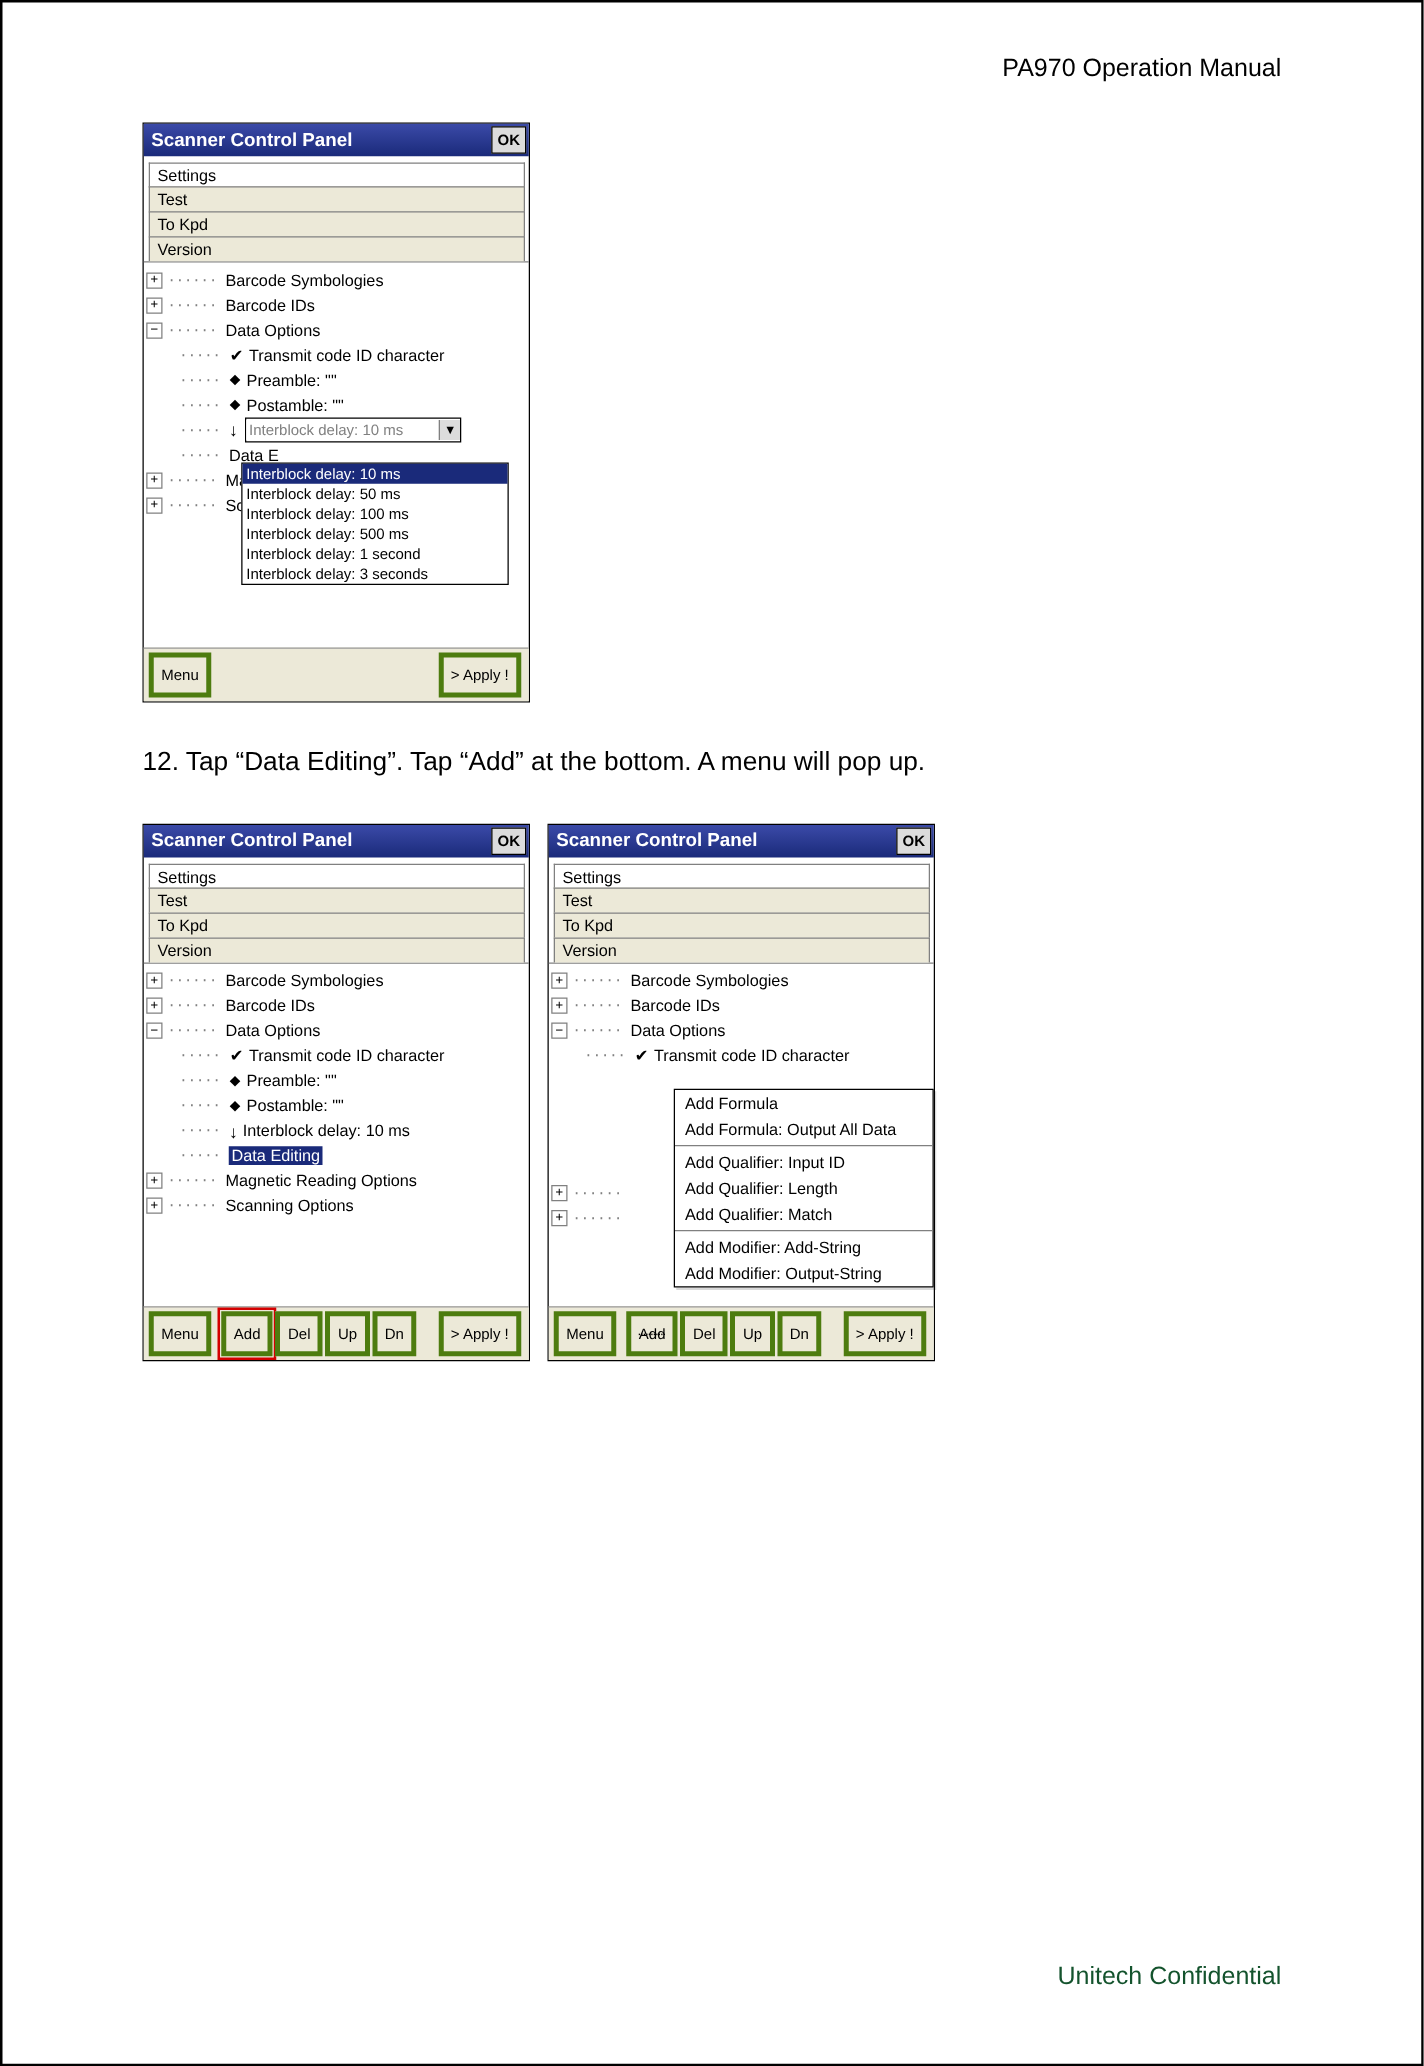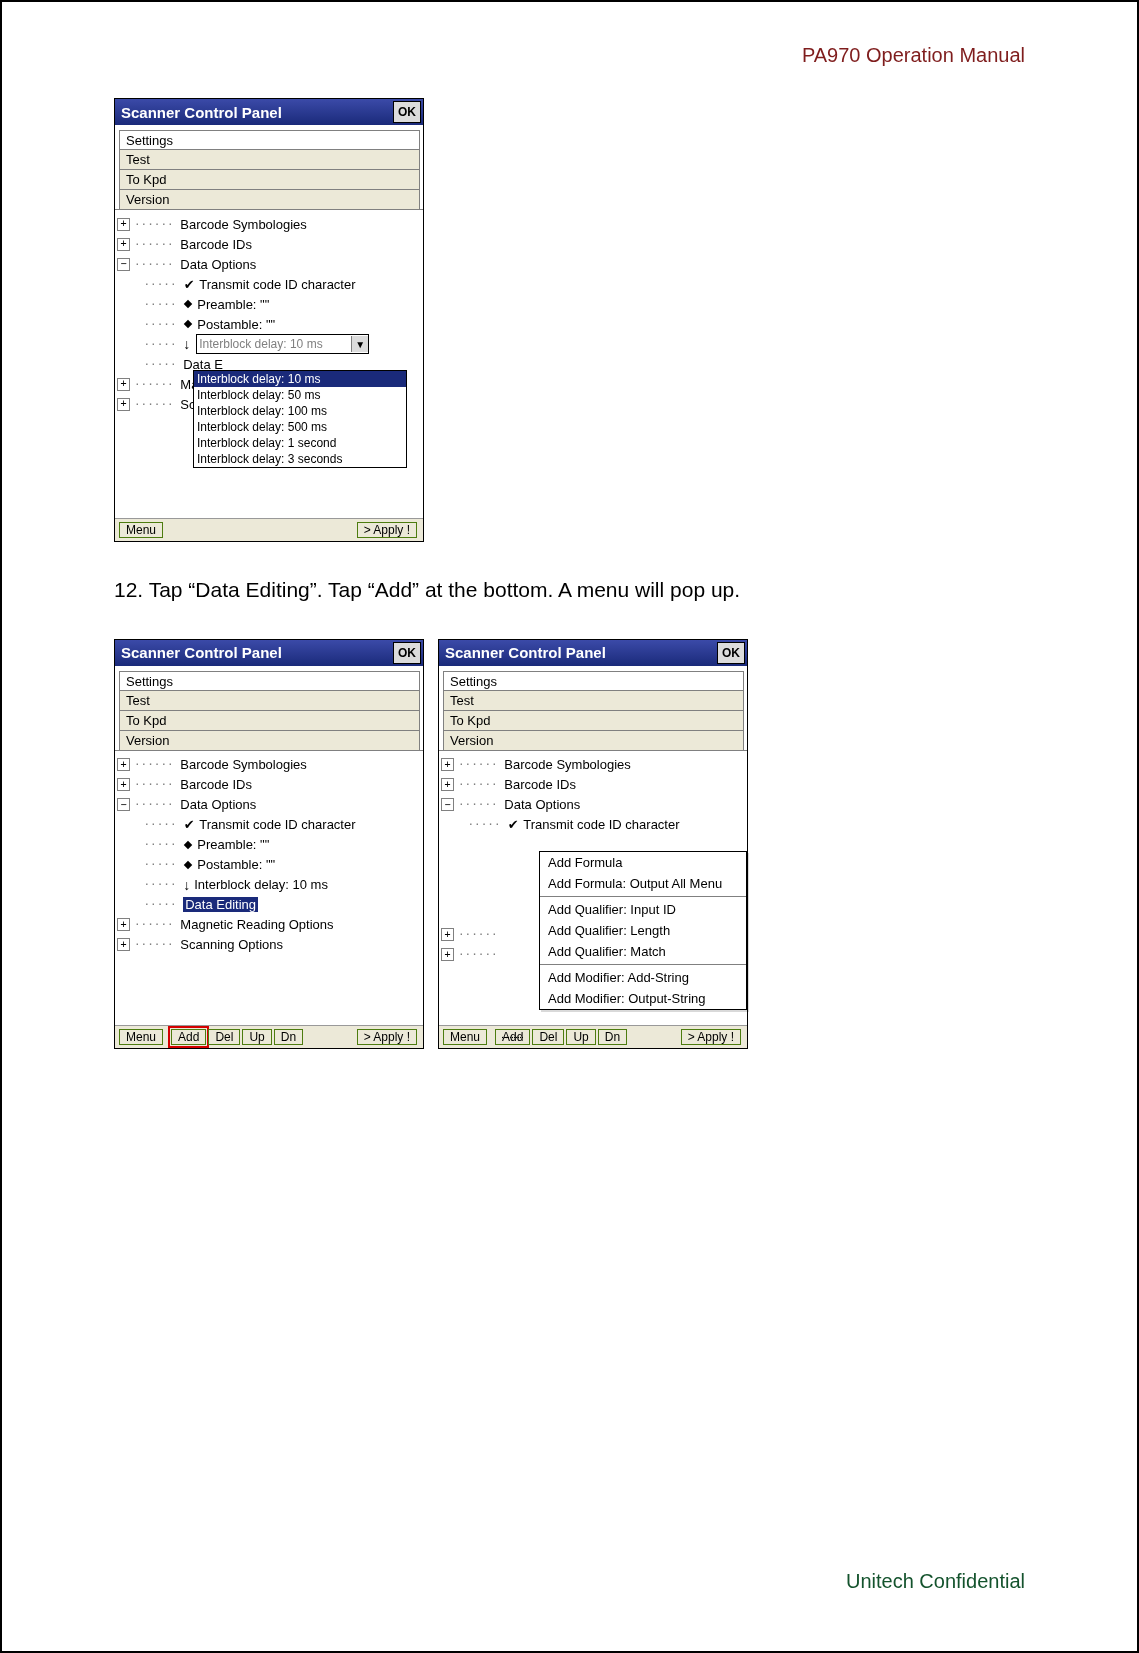--- a/index.html
+++ b/index.html
@@ -14,21 +14,21 @@
     box-sizing: border-box;
     border: 2px solid #000;
     position: relative;
     background: #fff;
   }
   .header-right {
     position: absolute;
     top: 42px;
     right: 112px;
     font-size: 20px;
-    color: #7f1d1d;
+    color: #000000;
   }
   .footer-right {
     position: absolute;
     bottom: 58px;
     right: 112px;
     font-size: 20px;
     color: #14532d;
   }
   .content {
     position: absolute;
@@ -198,24 +198,24 @@
   .ce-bottombar {
     border-top: 1px solid #999;
     padding: 3px 4px;
     display: flex;
     align-items: center;
     background: #ece9d8;
   }
   .ce-btn {
     font-family: Tahoma, Arial, sans-serif;
     font-size: 12px;
-    border: 1px solid #4d7c0f;
+    border: 4px solid #4d7c0f;
     background: #ece9d8;
     padding: 1px 6px;
-    height: 16px;
+    height: 36px;
     box-sizing: border-box;
     display: inline-flex;
     align-items: center;
     margin-right: 2px;
   }
   .ce-btn.apply { margin-left: auto; }
   .ce-btn.redbox {
     outline: 2px solid #d40000;
     outline-offset: 1px;
   }
@@ -446,21 +446,21 @@
             <span class="expander">+</span>
             <span class="dots">······ </span>
           </div>
           <div class="tree-row">
             <span class="expander">+</span>
             <span class="dots">······ </span>
           </div>
 
           <div class="ctx-menu">
             <div class="ctx-item">Add Formula</div>
-            <div class="ctx-item">Add Formula: Output All Menu</div>
+            <div class="ctx-item">Add Formula: Output All Data</div>
             <div class="ctx-sep"></div>
             <div class="ctx-item">Add Qualifier: Input ID</div>
             <div class="ctx-item">Add Qualifier: Length</div>
             <div class="ctx-item">Add Qualifier: Match</div>
             <div class="ctx-sep"></div>
             <div class="ctx-item">Add Modifier: Add-String</div>
             <div class="ctx-item">Add Modifier: Output-String</div>
           </div>
         </div>
         <div class="ce-bottombar">

